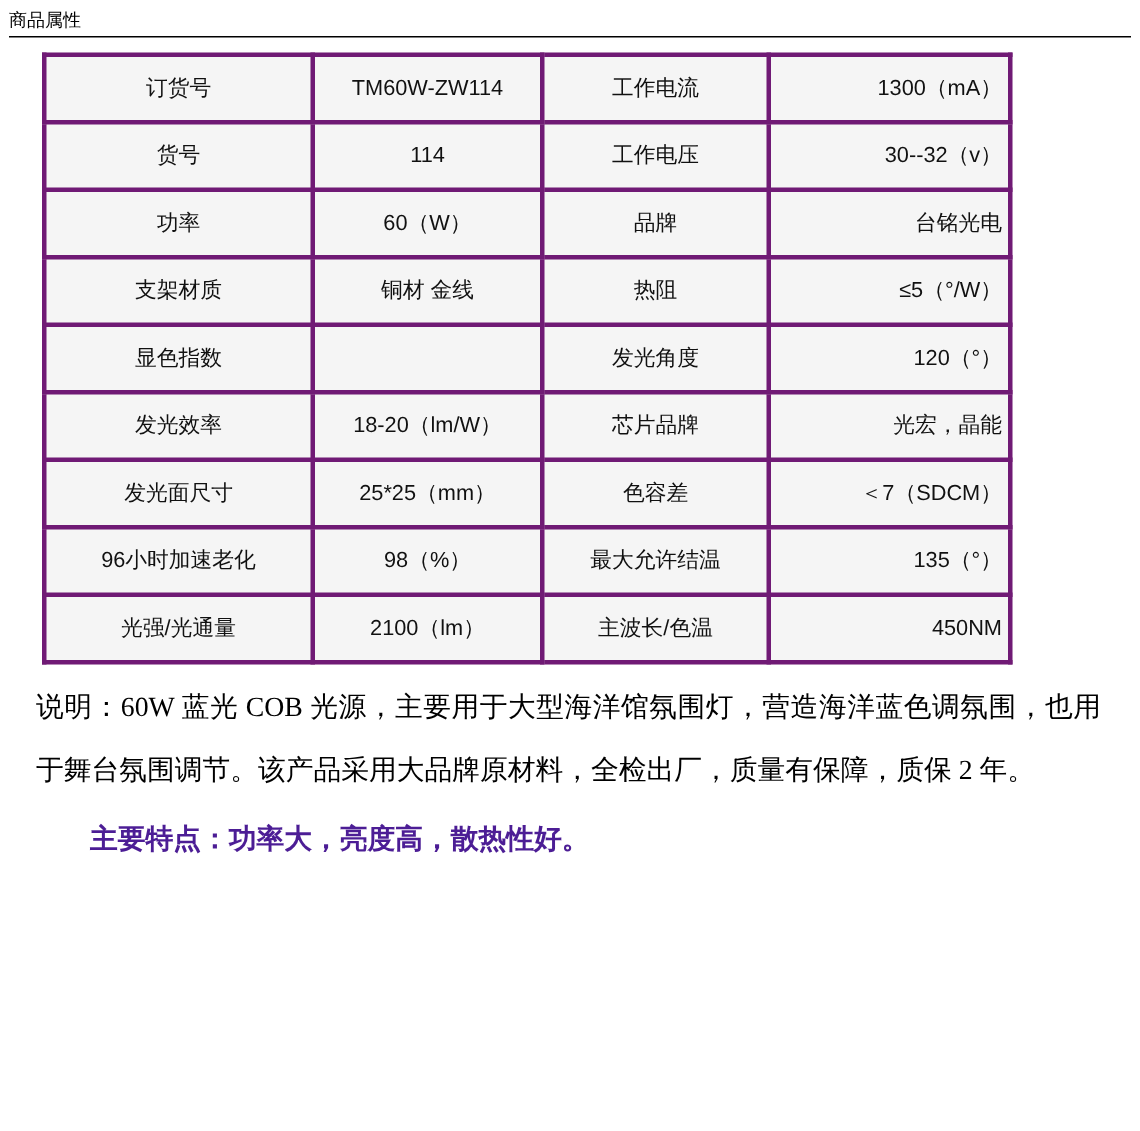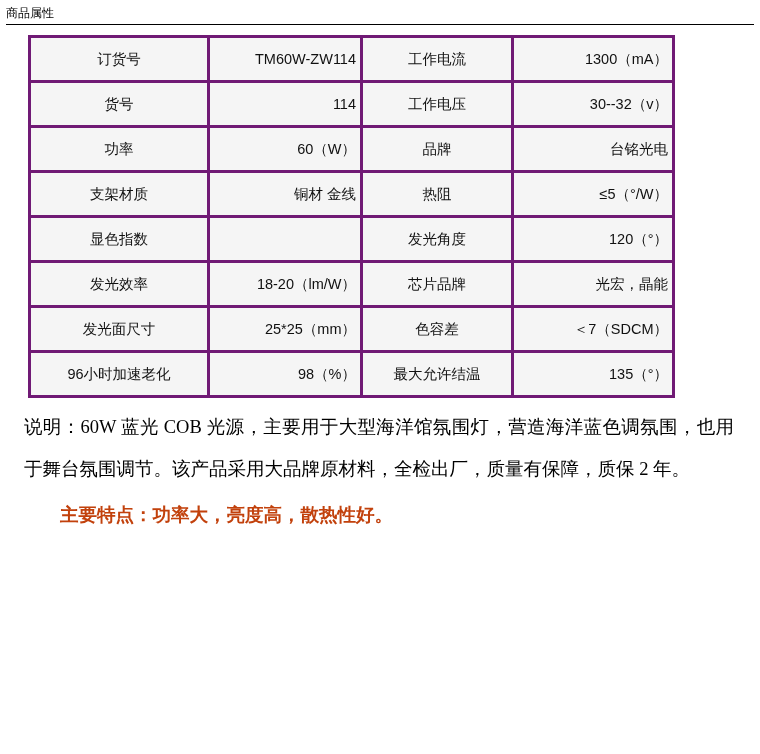--- a/index.html
+++ b/index.html
@@ -49,36 +49,36 @@
     text-align: center;
     vertical-align: middle;
     font-size: 14.5px;
     font-family: "Liberation Sans", sans-serif;
     color: #111;
     padding: 10px 4px;
     line-height: 22px;
     height: 22px;
   }
   table.attrs td.c1 { width: 168px; }
-  table.attrs td.c2 { width: 142px; text-align: right; }
+  table.attrs td.c2 { width: 142px; }
   table.attrs td.c3 { width: 140px; }
   table.attrs td.c4 { width: 150px; text-align: right; }
   .note {
     font-family: "Liberation Serif", serif;
     font-size: 18.5px;
     line-height: 42px;
     color: #000;
     padding: 8px 26px 0 24px;
     text-align: justify;
   }
   .note2 {
     font-family: "Liberation Serif", serif;
     font-size: 18.5px;
     line-height: 30px;
-    color: #c2410c;
+    color: #4c1d95;
     padding: 10px 26px 0 24px;
     text-indent: 36px;
     font-weight: bold;
   }
 </style>
 </head>
 <body>
 
 <div class="page">
 
@@ -129,20 +129,26 @@
           <td class="c2">25*25（mm）</td>
           <td class="c3">色容差</td>
           <td class="c4">＜7（SDCM）</td>
         </tr>
         <tr>
           <td class="c1">96小时加速老化</td>
           <td class="c2">98（%）</td>
           <td class="c3">最大允许结温</td>
           <td class="c4">135（°）</td>
         </tr>
+        <tr>
+          <td class="c1">光强/光通量</td>
+          <td class="c2">2100（lm）</td>
+          <td class="c3">主波长/色温</td>
+          <td class="c4">450NM</td>
+        </tr>
       </tbody>
     </table>
   </div>
 
   <div class="note">说明：60W 蓝光 COB 光源，主要用于大型海洋馆氛围灯，营造海洋蓝色调氛围，也用于舞台氛围调节。该产品采用大品牌原材料，全检出厂，质量有保障，质保 2 年。</div>
   <div class="note2">主要特点：功率大，亮度高，散热性好。</div>
 
 </div>
 
 </body></html>

